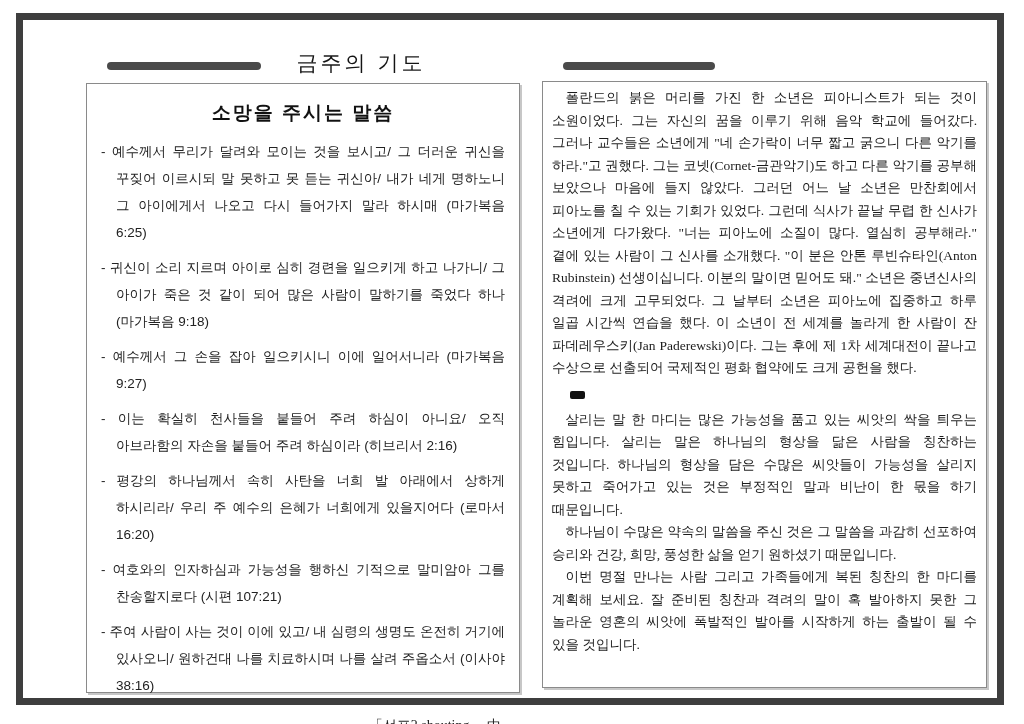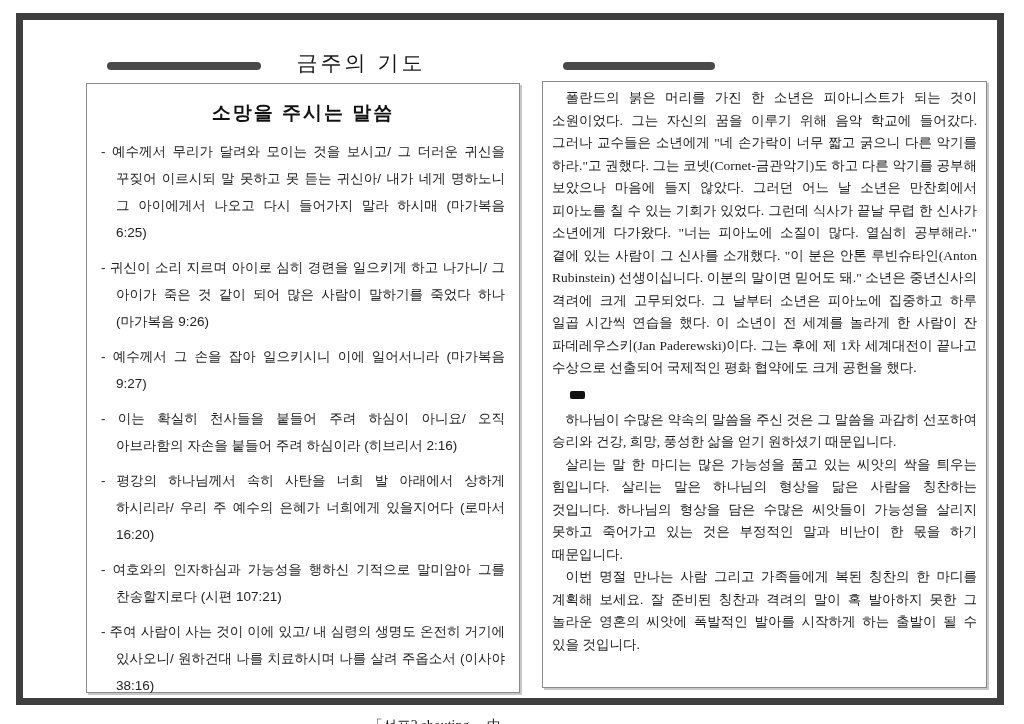--- a/index.html
+++ b/index.html
@@ -66,30 +66,30 @@
 
   <span class="pill left"></span>
   <div class="htitle left">금주의 기도</div>
 
   <span class="pill right"></span>
   <div class="htitle right">떡과 물</div>
 
   <div class="box prayer">
     <div class="prayer-title">소망을 주시는 말씀</div>
     <div class="verse">- 예수께서 무리가 달려와 모이는 것을 보시고/ 그 더러운 귀신을 꾸짖어 이르시되 말 못하고 못 듣는 귀신아/ 내가 네게 명하노니 그 아이에게서 나오고 다시 들어가지 말라 하시매 (마가복음 6:25)</div>
-    <div class="verse">- 귀신이 소리 지르며 아이로 심히 경련을 일으키게 하고 나가니/ 그 아이가 죽은 것 같이 되어 많은 사람이 말하기를 죽었다 하나 (마가복음 9:26)</div>
+    <div class="verse">- 귀신이 소리 지르며 아이로 심히 경련을 일으키게 하고 나가니/ 그 아이가 죽은 것 같이 되어 많은 사람이 말하기를 죽었다 하나 (마가복음 9:18)</div>
     <div class="verse">- 예수께서 그 손을 잡아 일으키시니 이에 일어서니라 (마가복음 9:27)</div>
     <div class="verse">- 이는 확실히 천사들을 붙들어 주려 하심이 아니요/ 오직 아브라함의 자손을 붙들어 주려 하심이라 (히브리서 2:16)</div>
     <div class="verse">- 평강의 하나님께서 속히 사탄을 너희 발 아래에서 상하게 하시리라/ 우리 주 예수의 은혜가 너희에게 있을지어다 (로마서 16:20)</div>
     <div class="verse">- 여호와의 인자하심과 가능성을 행하신 기적으로 말미암아 그를 찬송할지로다 (시편 107:21)</div>
     <div class="verse">- 주여 사람이 사는 것이 이에 있고/ 내 심령의 생명도 온전히 거기에 있사오니/ 원하건대 나를 치료하시며 나를 살려 주옵소서 (이사야 38:16)</div>
     <div class="source">「선포2 shouting」 中</div>
   </div>
 
   <div class="box story">
     <p class="para">폴란드의 붉은 머리를 가진 한 소년은 피아니스트가 되는 것이 소원이었다. 그는 자신의 꿈을 이루기 위해 음악 학교에 들어갔다. 그러나 교수들은 소년에게 "네 손가락이 너무 짧고 굵으니 다른 악기를 하라."고 권했다. 그는 코넷(Cornet-금관악기)도 하고 다른 악기를 공부해 보았으나 마음에 들지 않았다. 그러던 어느 날 소년은 만찬회에서 피아노를 칠 수 있는 기회가 있었다. 그런데 식사가 끝날 무렵 한 신사가 소년에게 다가왔다. "너는 피아노에 소질이 많다. 열심히 공부해라." 곁에 있는 사람이 그 신사를 소개했다. "이 분은 안톤 루빈슈타인(Anton Rubinstein) 선생이십니다. 이분의 말이면 믿어도 돼." 소년은 중년신사의 격려에 크게 고무되었다. 그 날부터 소년은 피아노에 집중하고 하루 일곱 시간씩 연습을 했다. 이 소년이 전 세계를 놀라게 한 사람이 잔 파데레우스키(Jan Paderewski)이다. 그는 후에 제 1차 세계대전이 끝나고 수상으로 선출되어 국제적인 평화 협약에도 크게 공헌을 했다.</p>
     <span class="dash"></span>
+    <p class="para">살리는 말 한 마디는 많은 가능성을 품고 있는 씨앗의 싹을 틔우는 힘입니다. 살리는 말은 하나님의 형상을 닮은 사람을 칭찬하는 것입니다. 하나님의 형상을 담은 수많은 씨앗들이 가능성을 살리지 못하고 죽어가고 있는 것은 부정적인 말과 비난이 한 몫을 하기 때문입니다.</p>
     <p class="para">하나님이 수많은 약속의 말씀을 주신 것은 그 말씀을 과감히 선포하여 승리와 건강, 희망, 풍성한 삶을 얻기 원하셨기 때문입니다.</p>
-    <p class="para">살리는 말 한 마디는 많은 가능성을 품고 있는 씨앗의 싹을 틔우는 힘입니다. 살리는 말은 하나님의 형상을 닮은 사람을 칭찬하는 것입니다. 하나님의 형상을 담은 수많은 씨앗들이 가능성을 살리지 못하고 죽어가고 있는 것은 부정적인 말과 비난이 한 몫을 하기 때문입니다.</p>
     <p class="para">이번 명절 만나는 사람 그리고 가족들에게 복된 칭찬의 한 마디를 계획해 보세요. 잘 준비된 칭찬과 격려의 말이 혹 발아하지 못한 그 놀라운 영혼의 씨앗에 폭발적인 발아를 시작하게 하는 출발이 될 수 있을 것입니다.</p>
   </div>
 
 </div>
 
 </body></html>

